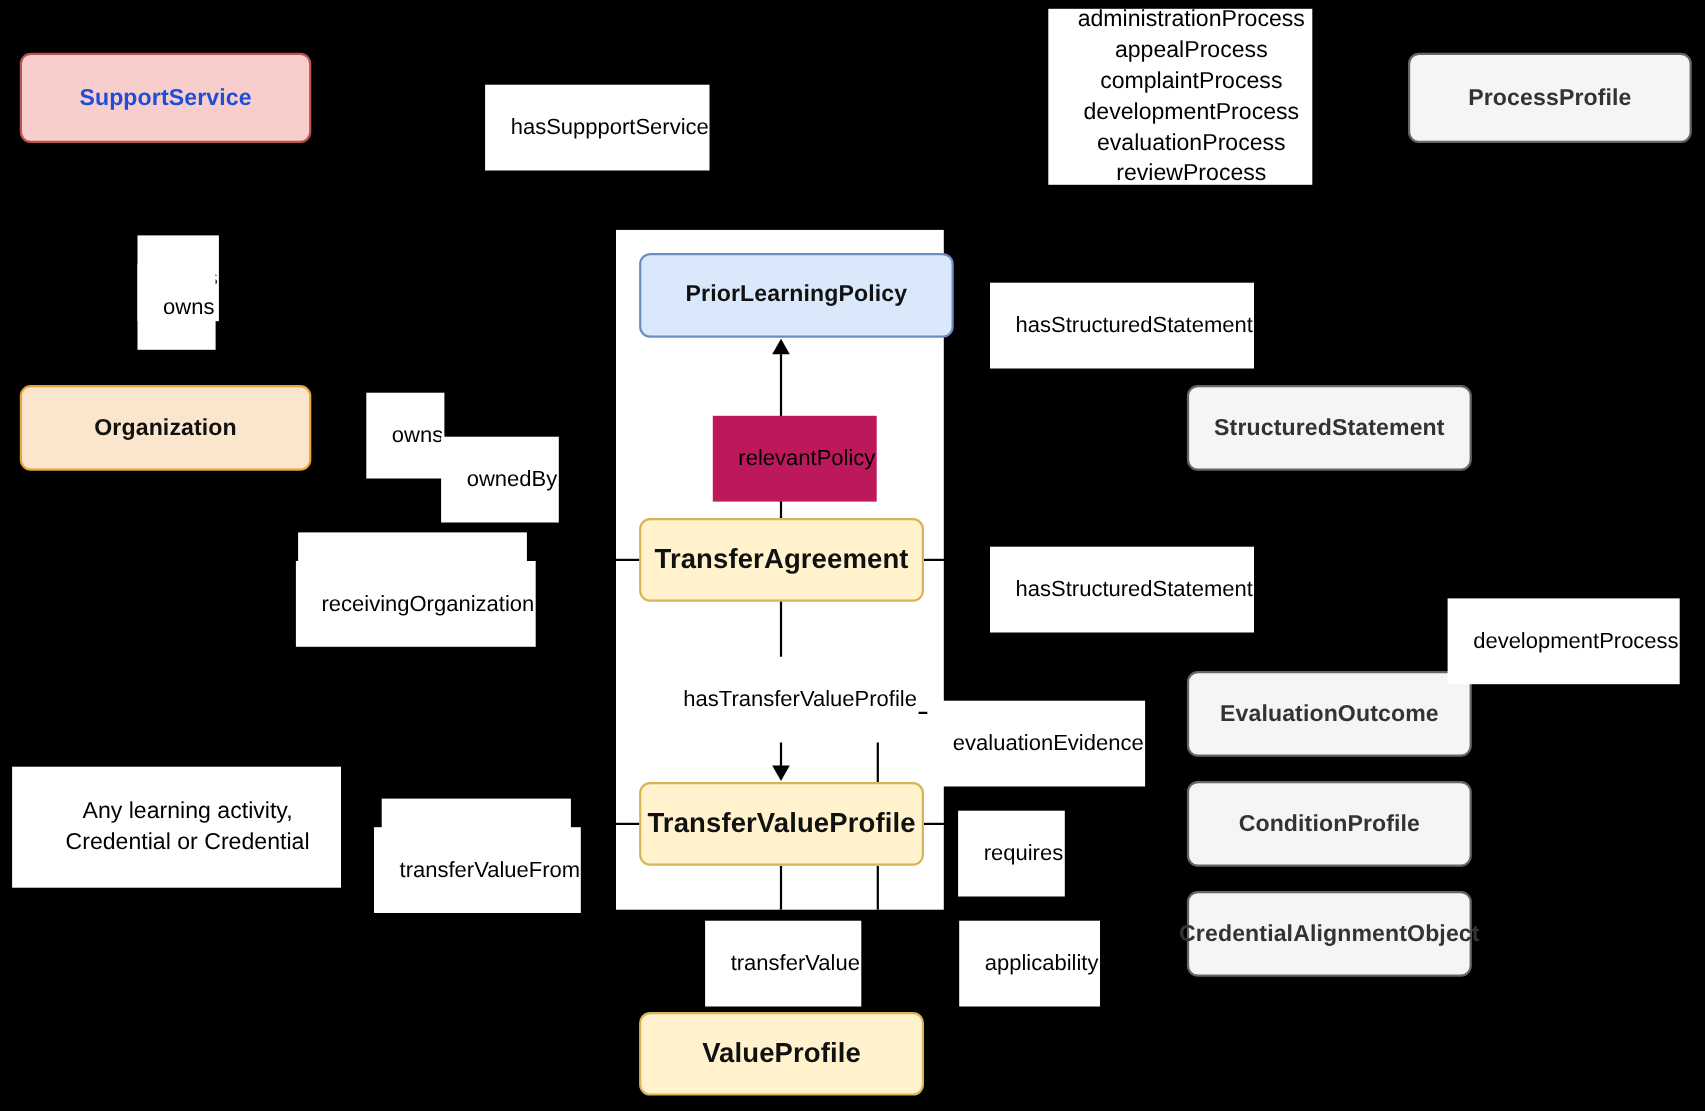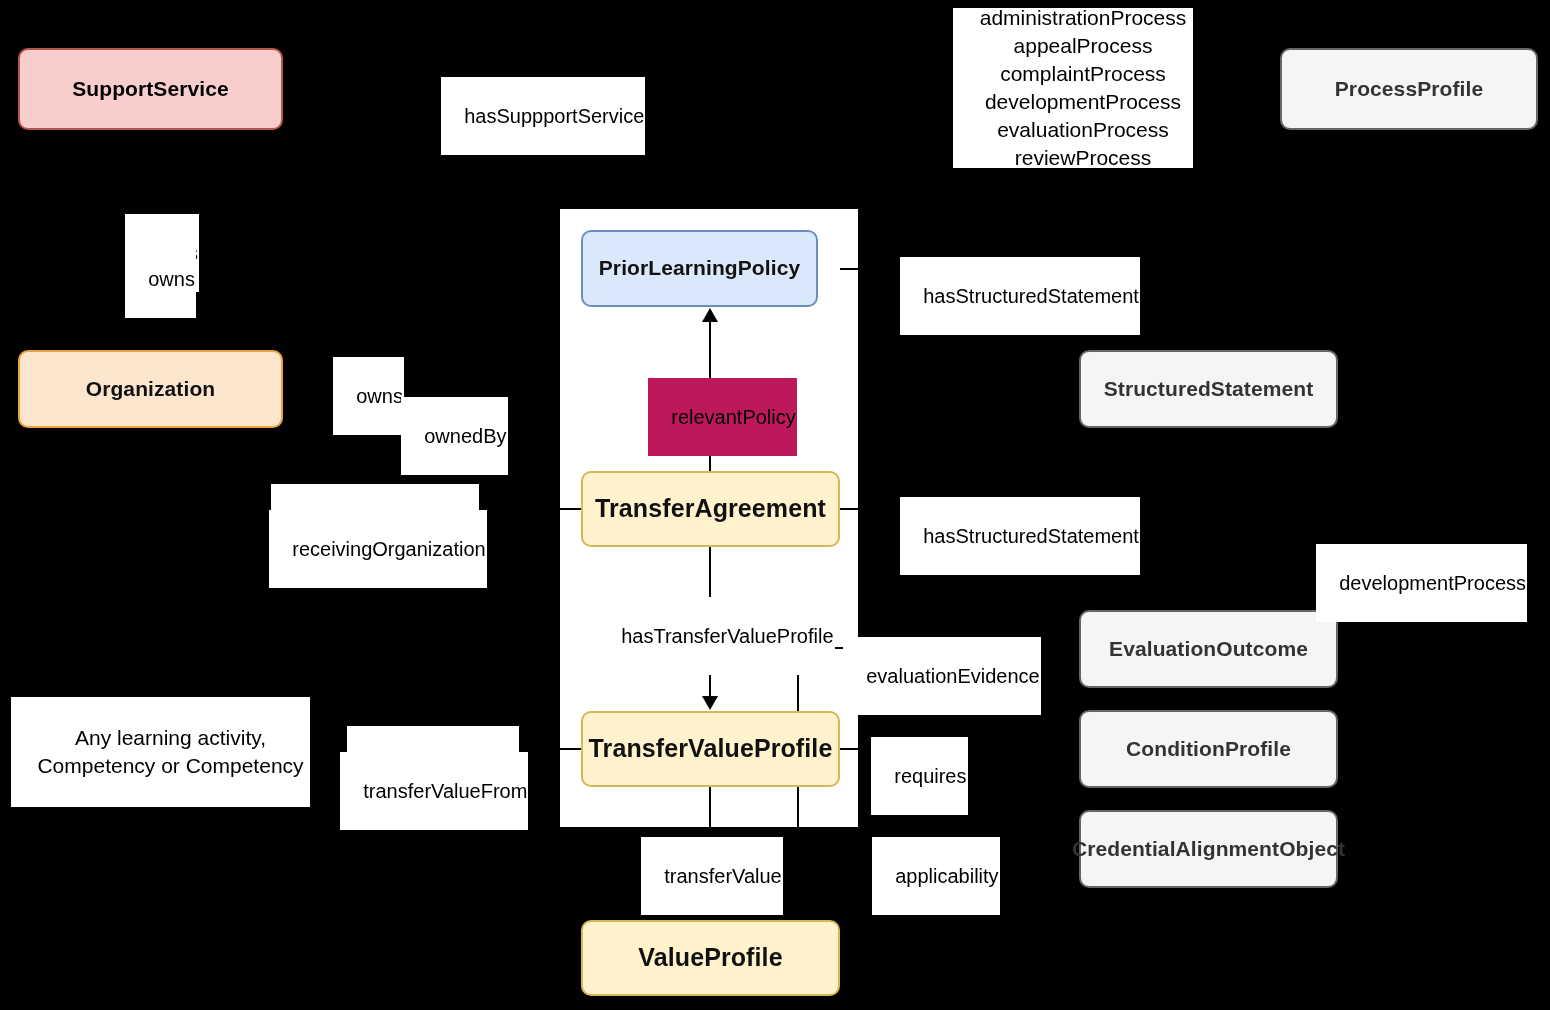--- a/index.html
+++ b/index.html
@@ -29,21 +29,21 @@
     justify-content: center;
     text-align: center;
     border-radius: 10px;
     font-weight: bold;
     line-height: 1.18;
     letter-spacing: 0.1px;
   }
   .node-support {
     background: #f8cecc;
     border: 2px solid #b85450;
-    color: #000000;
+    color: #1d4ed8;
     font-size: 21px;
   }
   .node-org {
     background: #fce5cd;
     border: 2px solid #e8a33d;
     color: #111111;
     font-size: 21px;
   }
   .node-policy {
     background: #dae8fc;
@@ -153,21 +153,21 @@
   <div class="line-h" style="left:530px; top:748px; width:52px;"></div>
 
   <div class="node node-support" style="left:18px; top:48px; width:265px; height:82px;">
     <span>SupportService</span>
   </div>
 
   <div class="node node-gray" style="left:1280px; top:48px; width:258px; height:82px;">
     <span>ProcessProfile</span>
   </div>
 
-  <div class="node node-policy" style="left:581px; top:230px; width:237px; height:77px;">
+  <div class="node node-policy" style="left:581px; top:230px; width:286px; height:77px;">
     <span>PriorLearningPolicy</span>
   </div>
 
   <div class="node node-org" style="left:18px; top:350px; width:265px; height:78px;">
     <span>Organization</span>
   </div>
 
   <div class="node node-gray" style="left:1079px; top:350px; width:259px; height:78px;">
     <span>StructuredStatement</span>
   </div>
@@ -201,21 +201,21 @@
     <span>administrationProcess
 appealProcess
 complaintProcess
 developmentProcess
 evaluationProcess
 reviewProcess</span>
   </div>
 
   <div class="big-note" style="left:11px; top:697px; width:279px; height:110px;">
     <span>Any learning activity,</span>
-    <span>Competency or Competency</span>
+    <span>Credential or Credential</span>
   </div>
 
   <div class="edge-label" style="left:441px; top:77px;">
     <span>hasSuppportService</span>
   </div>
 
   <div class="edge-label left" style="left:125px; top:214px;">
     <span>offers</span>
   </div>
 

